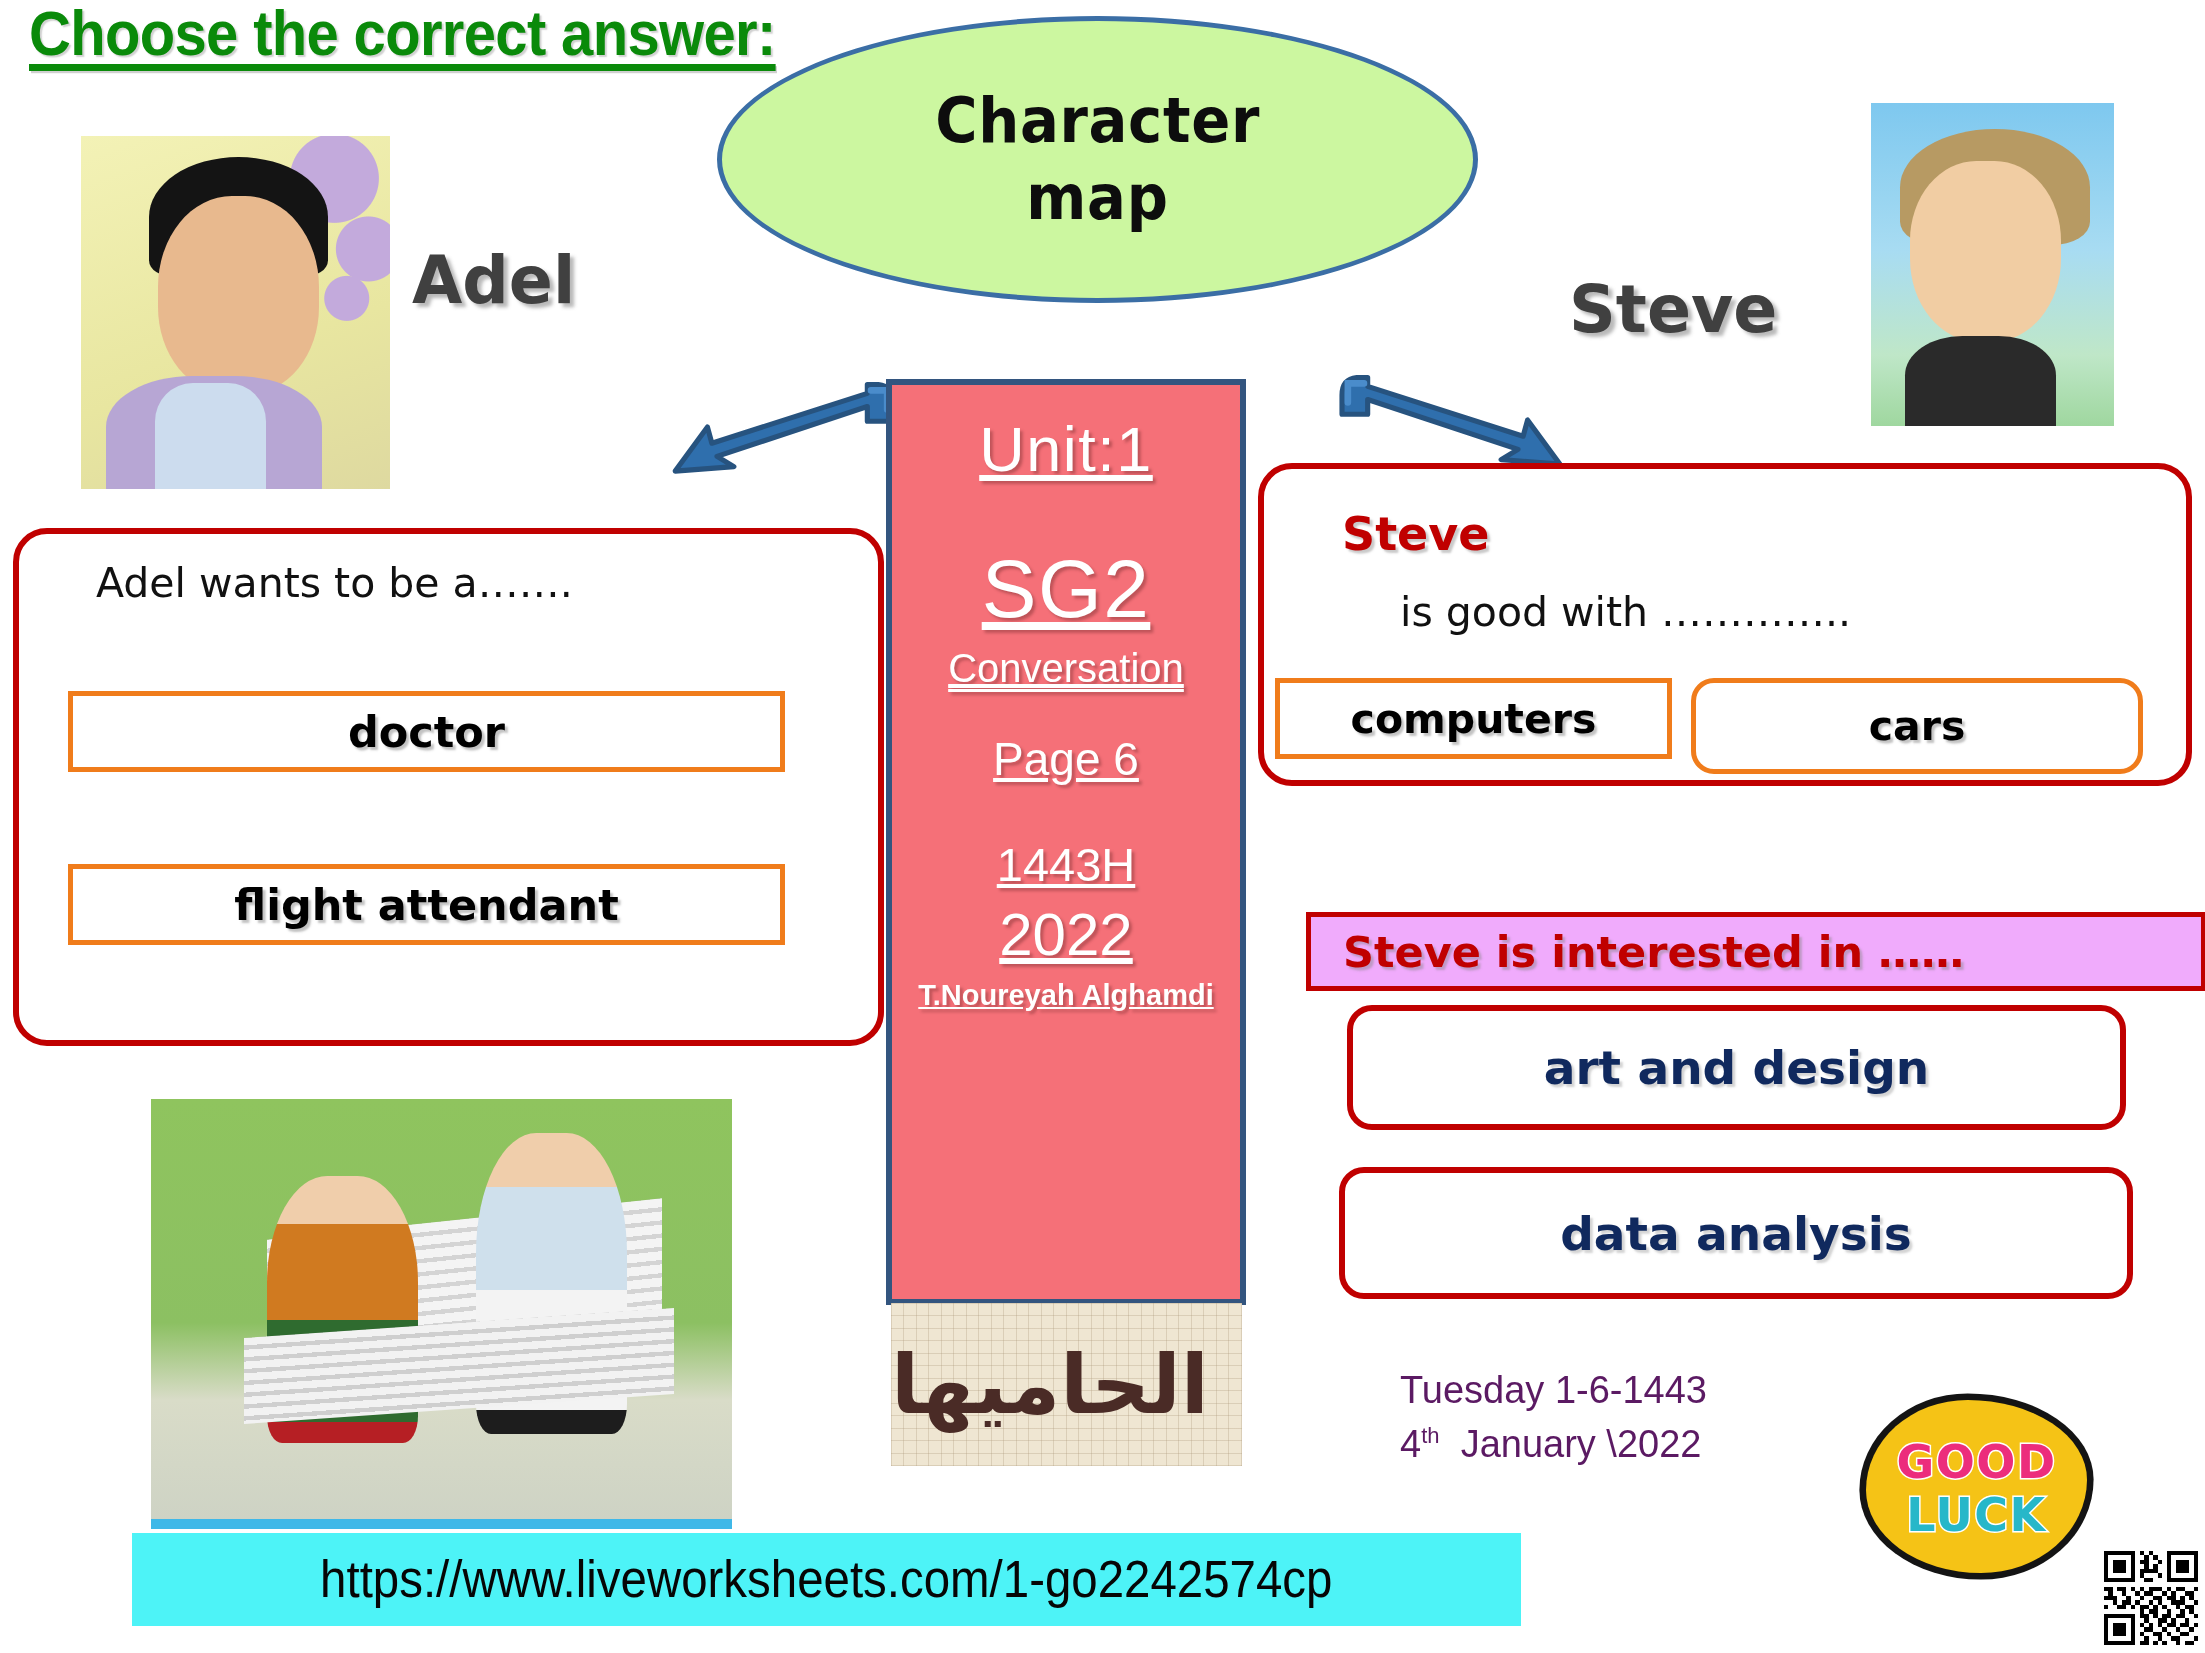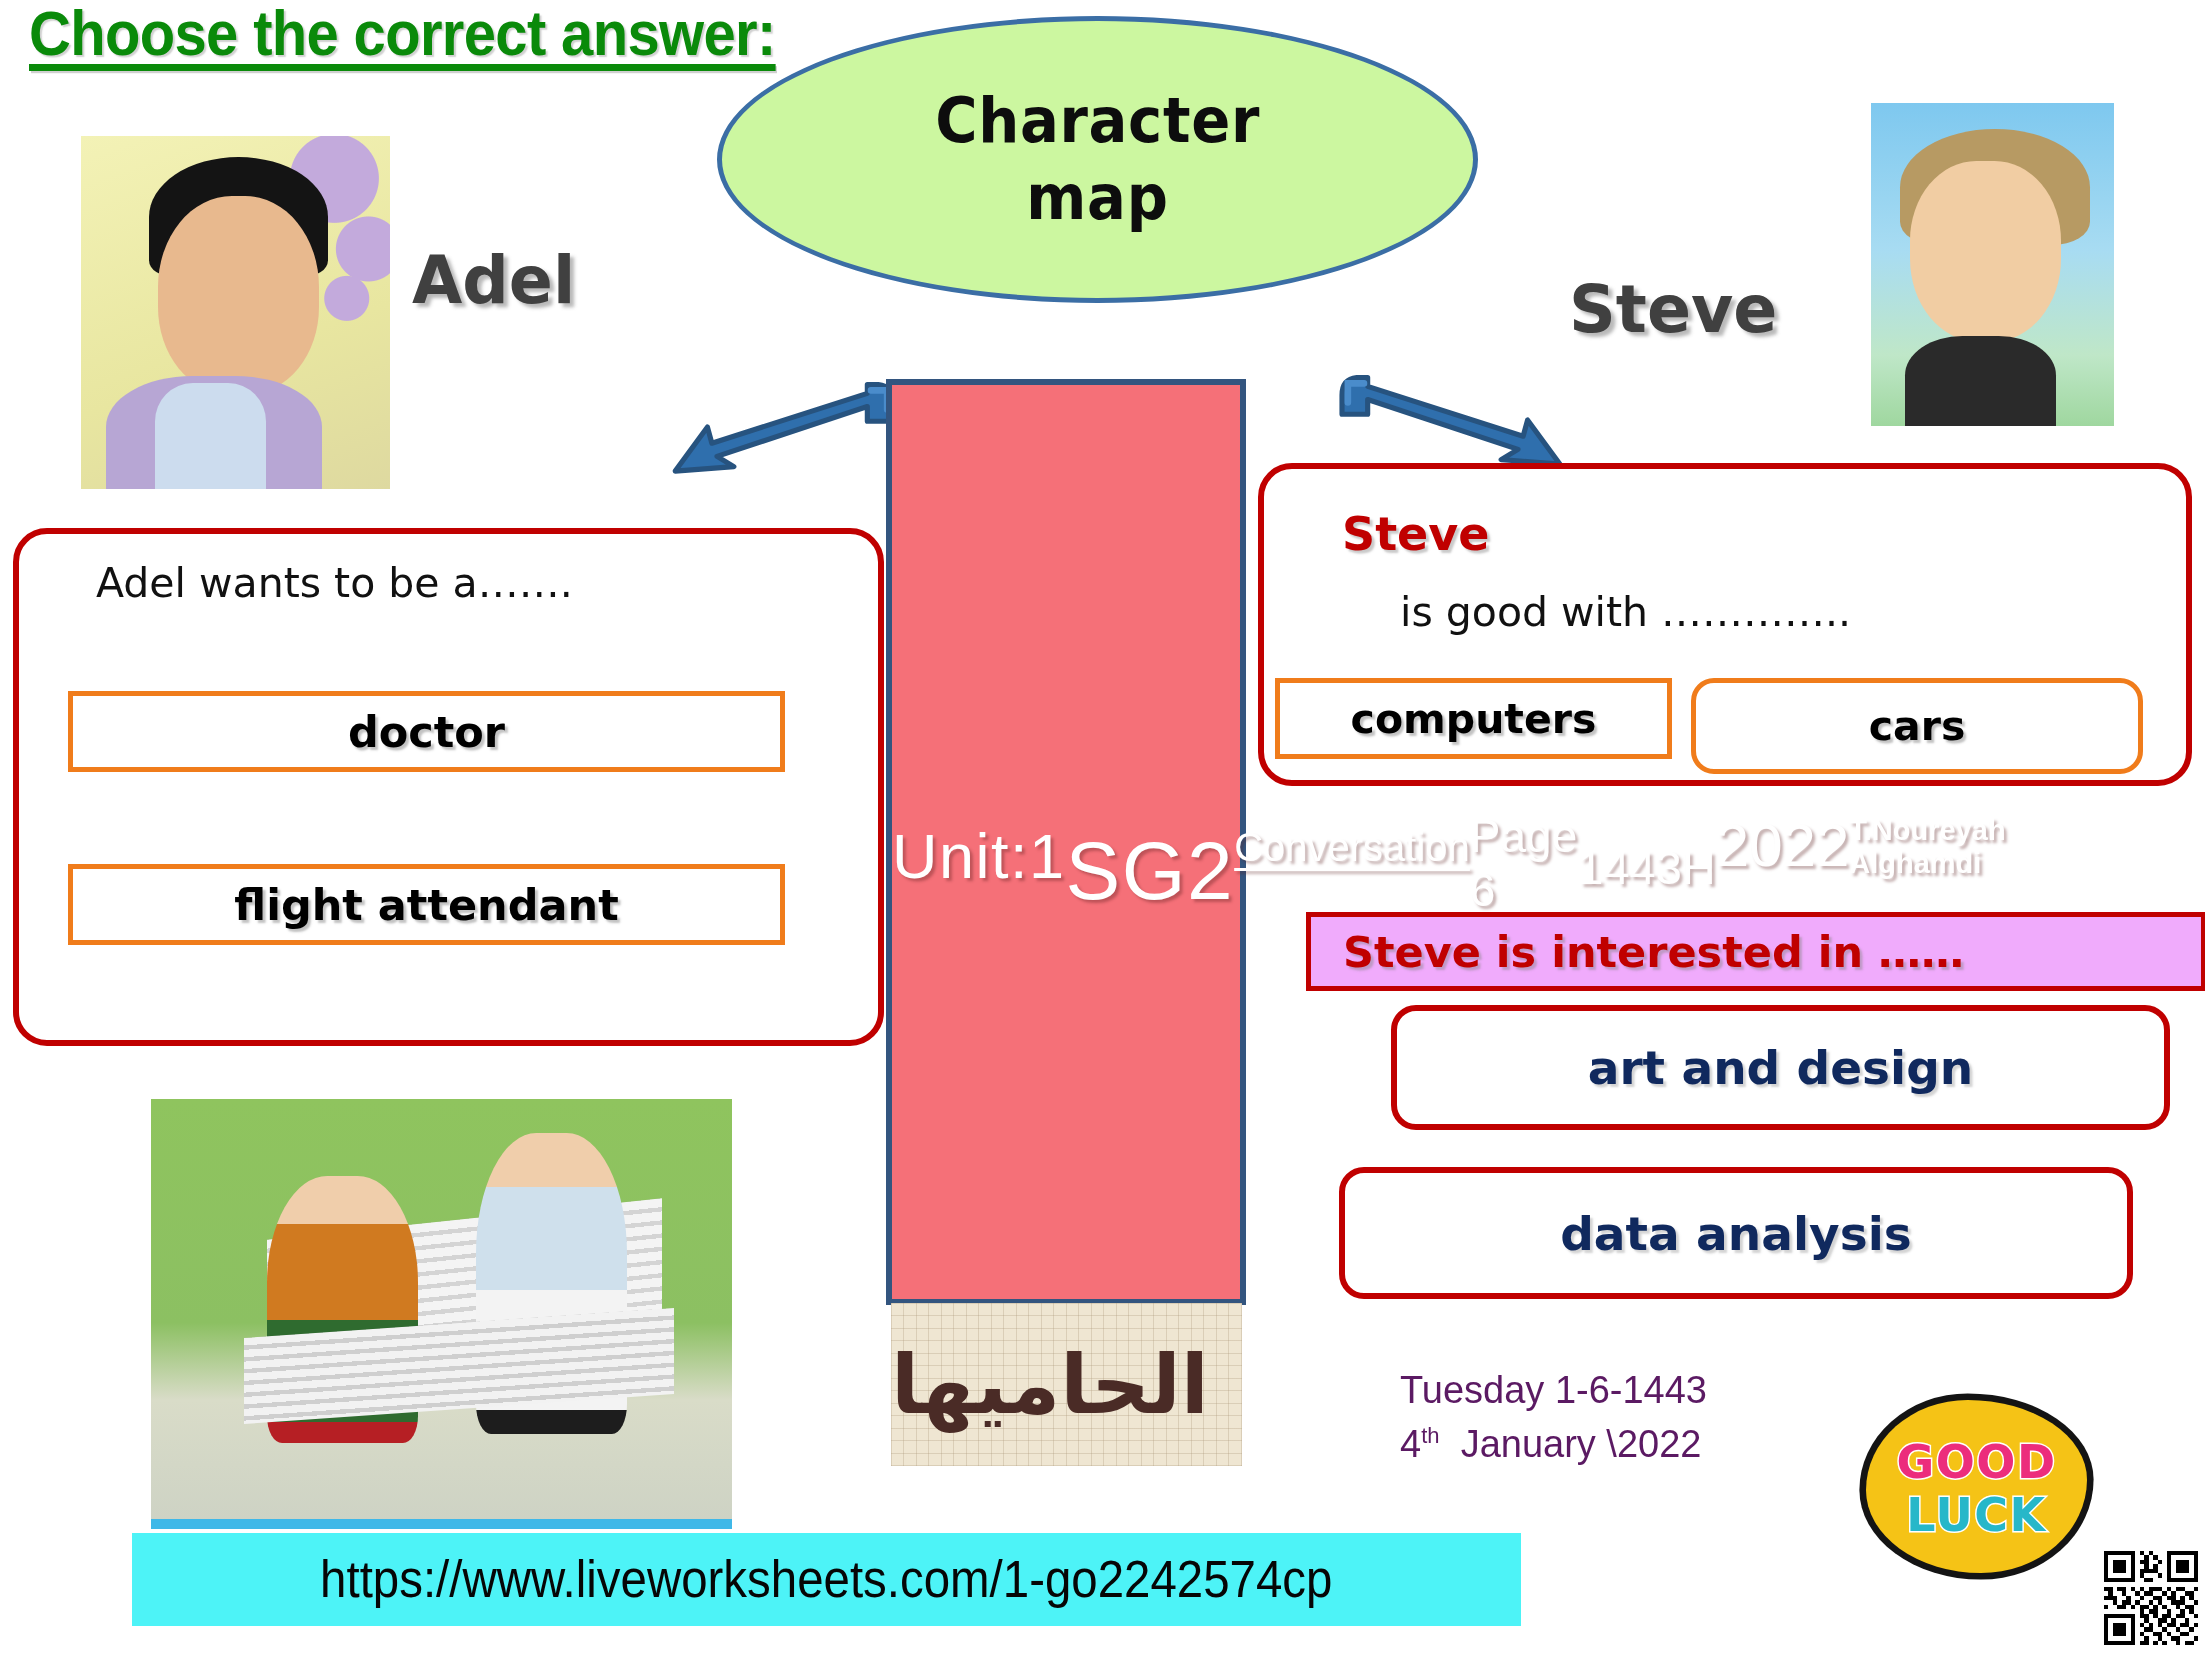--- a/index.html
+++ b/index.html
@@ -162,23 +162,25 @@
   .center-card {
     position: absolute;
     left: 886px;
     top: 379px;
     width: 360px;
     height: 926px;
     background: #f57078;
     border: 6.6px solid #33557f;
     box-sizing: border-box;
     display: flex;
+    flex-direction: column;
     align-items: center;
     color: #ffffff;
     text-shadow: 2.9px 2.9px 2.9px rgba(90,30,30,0.35);
+    text-decoration: underline;
   }
   .cc-unit   { font-size: 63px; margin-top: 28px; letter-spacing: 1.5px; }
   .cc-sg2    { font-size: 82px; margin-top: 57px; letter-spacing: 1.5px; }
   .cc-conv   { font-size: 40px; margin-top: 10.3px; text-decoration: underline;
                text-decoration-thickness: 2.9px; text-underline-offset: 7.4px; }
   .cc-page   { font-size: 46px; margin-top: 41px; }
   .cc-year-h { font-size: 47px; margin-top: 51px; }
   .cc-year   { font-size: 60px; margin-top: 7.4px; }
   .cc-author { font-size: 29px; font-weight: 700; margin-top: 10.3px; }
 
@@ -276,21 +278,21 @@
     border-radius: 25px;
     background: #fff;
     box-sizing: border-box;
     display: flex; align-items: center; justify-content: center;
     font-family: "DejaVu Sans", sans-serif;
     font-weight: 700;
     font-size: 47px;
     color: #10295e;
     text-shadow: 2.9px 2.9px 2.2px rgba(130,130,130,.35);
   }
-  .opt-art  { left: 1347px; top: 1005px; width: 779px; height: 125px; margin-left: 44px; }
+  .opt-art  { left: 1347px; top: 1005px; width: 779px; height: 125px; }
   .opt-data { left: 1339px; top: 1167px; width: 794px; height: 132px; }
 
   
   .date-block {
     position: absolute;
     left: 1400px; top: 1364px;
     font-family: "Liberation Sans Narrow", "Liberation Sans", sans-serif;
     font-size: 38px;
     color: #5b1a63;
     line-height: 1.42;

